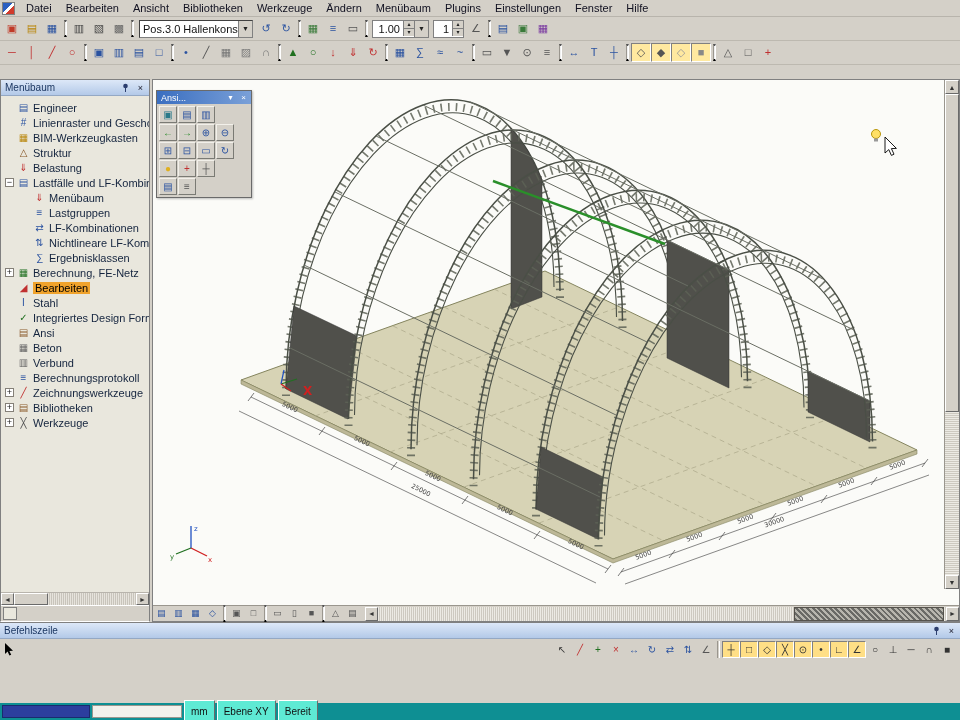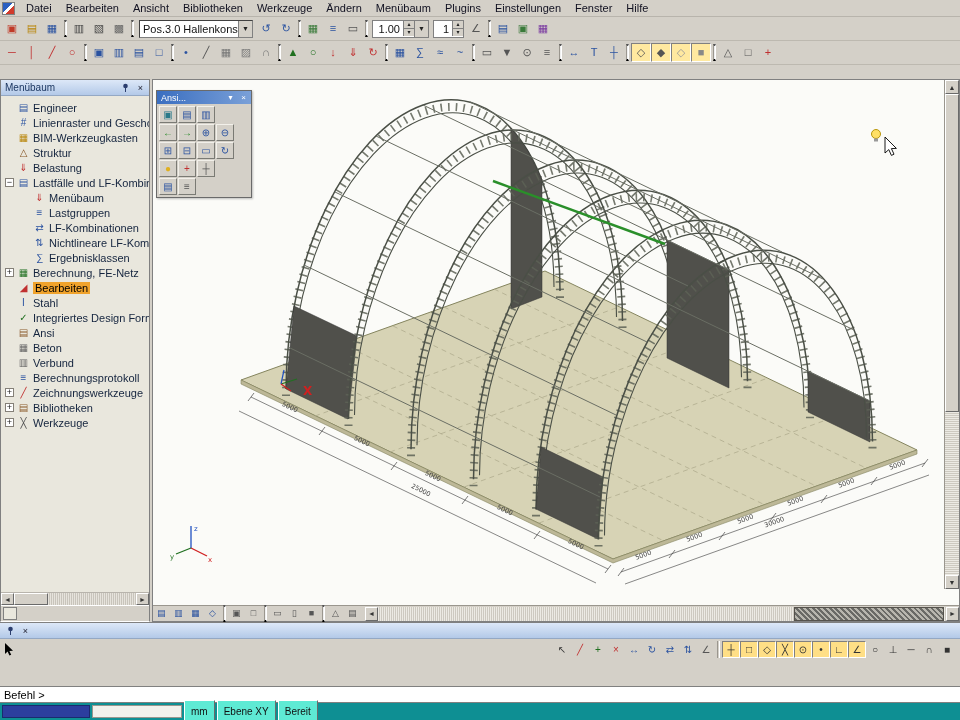--- a/index.html
+++ b/index.html
@@ -552,20 +552,21 @@
               <span class="h-thumb"></span>
             </span>
           <span class="sbtn">►</span>
         </div>
       </div>
     </div>
   </div>
 
   <div class="cmd-panel">
     <div class="panel-head">
+      <span class="ptitle">Befehlszeile</span>
       <span class="phbtn">
         <svg width="9" height="9" viewBox="0 0 9 9">
             <circle cx="4.5" cy="3" r="2.3" fill="#2c3e6e"></circle>
             <rect x="4" y="5" width="1" height="4" fill="#2c3e6e"></rect>
           </svg>
       </span>
       <span class="phbtn">×</span>
     </div>
     <div class="cmd-body">
       <span class="cmd-cursor">
@@ -620,23 +621,20 @@
               <span class="glyph" style="color: rgb(51, 51, 51);">⊥</span>
             </button><button class="tbtn">
               <span class="glyph" style="color: rgb(51, 51, 51);">─</span>
             </button><button class="tbtn">
               <span class="glyph" style="color: rgb(51, 51, 51);">∩</span>
             </button><button class="tbtn">
               <span class="glyph" style="color: rgb(51, 51, 51);">■</span>
             </button></span>
       </div>
     </div>
-    <div class="cmd-input">
-      <span>Befehl &gt;</span>
-    </div>
   </div>
 
   <div class="statusbar">
     <div class="st-navy"></div>
     <div class="st-white"></div>
     <div class="st-btn">mm</div>
     <div class="st-btn">Ebene XY</div>
     <div class="st-btn">Bereit</div>
   </div>
 </div>

